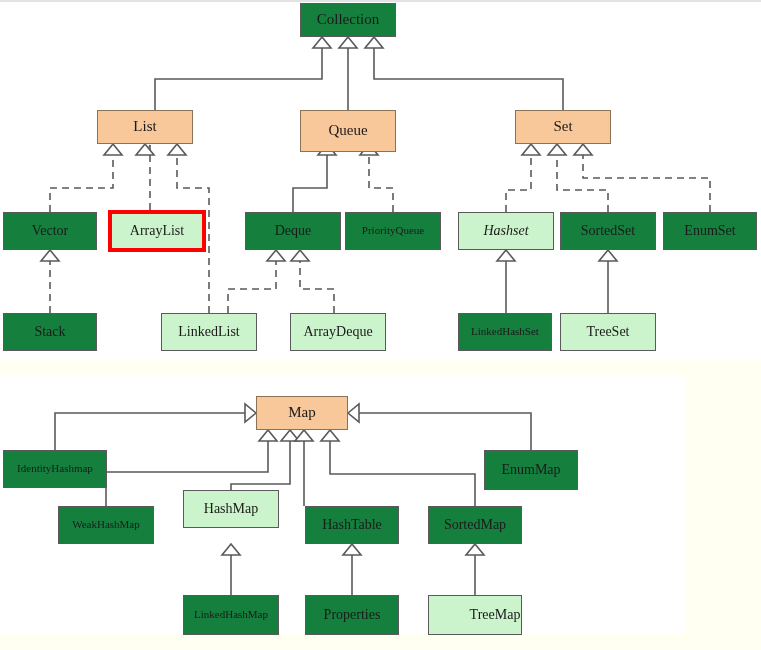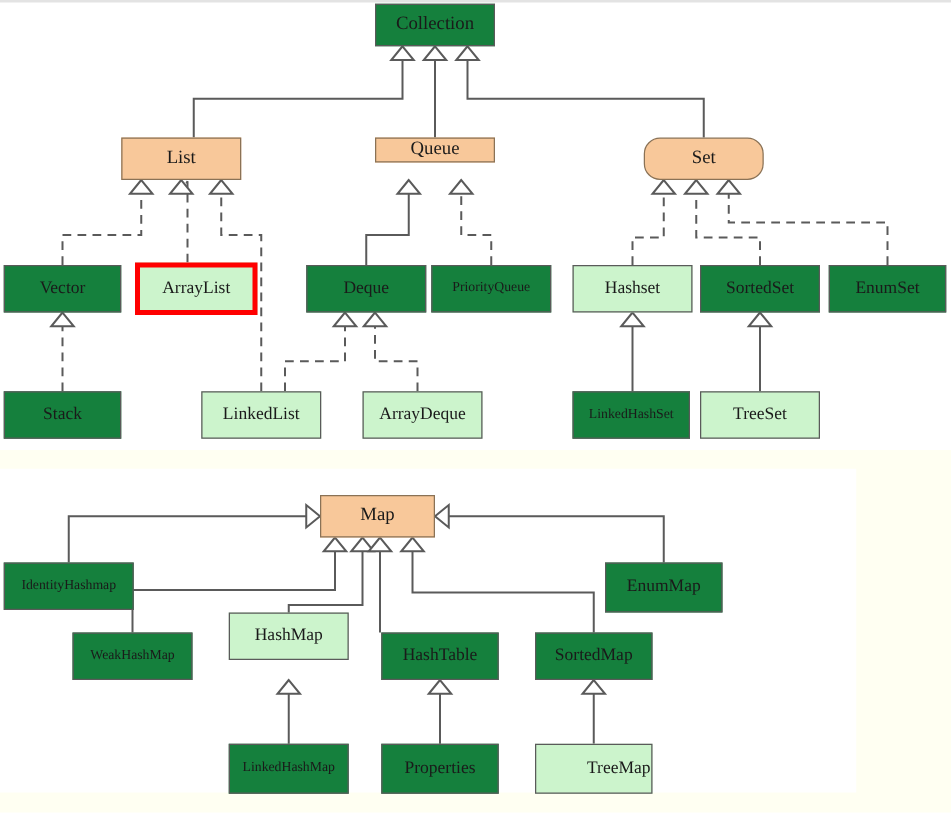--- a/index.html
+++ b/index.html
@@ -149,39 +149,39 @@
       </g>
     </svg>
 
   <div id="node-layer">
       <div class="node fs-lg" style="left: 300px; top: 3px; width: 96px; height: 34px;">
         <span>Collection</span>
       </div>
       <div class="node iface fs-lg" style="left: 97px; top: 110px; width: 96px; height: 34px;">
         <span>List</span>
       </div>
-      <div class="node iface fs-lg" style="left: 300px; top: 110px; width: 96px; height: 20px;">
+      <div class="node iface fs-lg" style="left: 300px; top: 110px; width: 96px; height: 42px;">
         <span>Queue</span>
       </div>
-      <div class="node iface fs-lg" style="left: 515px; top: 110px; width: 96px; height: 34px; border-radius: 13px;">
+      <div class="node iface fs-lg" style="left: 515px; top: 110px; width: 96px; height: 34px;">
         <span>Set</span>
       </div>
       <div class="node fs-md" style="left: 3px; top: 212px; width: 94px; height: 38px;">
         <span>Vector</span>
       </div>
       <div class="node impl hl fs-md" style="left: 108px; top: 210px; width: 98px; height: 42px;">
         <span>ArrayList</span>
       </div>
       <div class="node fs-md" style="left: 245px; top: 212px; width: 96px; height: 38px; text-align: right;">
         <span>Deque</span>
       </div>
       <div class="node fs-sm" style="left: 345px; top: 212px; width: 96px; height: 38px;">
         <span>PriorityQueue</span>
       </div>
-      <div class="node impl fs-md" style="left: 458px; top: 212px; width: 96px; height: 38px;">
+      <div class="node impl fs-md" style="left: 458px; top: 212px; width: 96px; height: 38px; font-style: italic;">
         <span>Hashset</span>
       </div>
       <div class="node fs-md" style="left: 560px; top: 212px; width: 96px; height: 38px;">
         <span>SortedSet</span>
       </div>
       <div class="node fs-md" style="left: 663px; top: 212px; width: 94px; height: 38px;">
         <span>EnumSet</span>
       </div>
       <div class="node fs-md" style="left: 3px; top: 313px; width: 94px; height: 38px;">
         <span>Stack</span>

